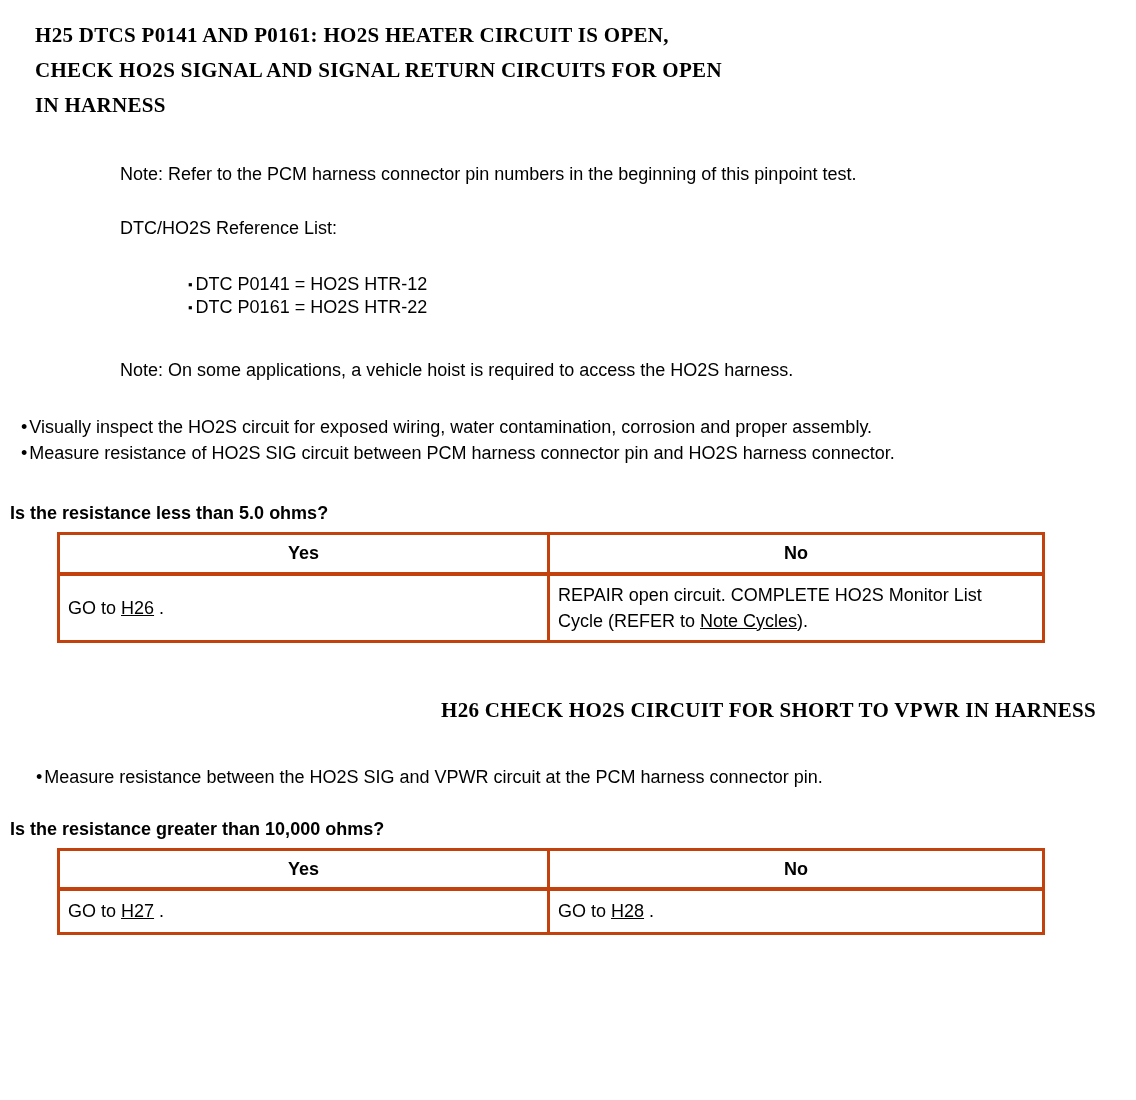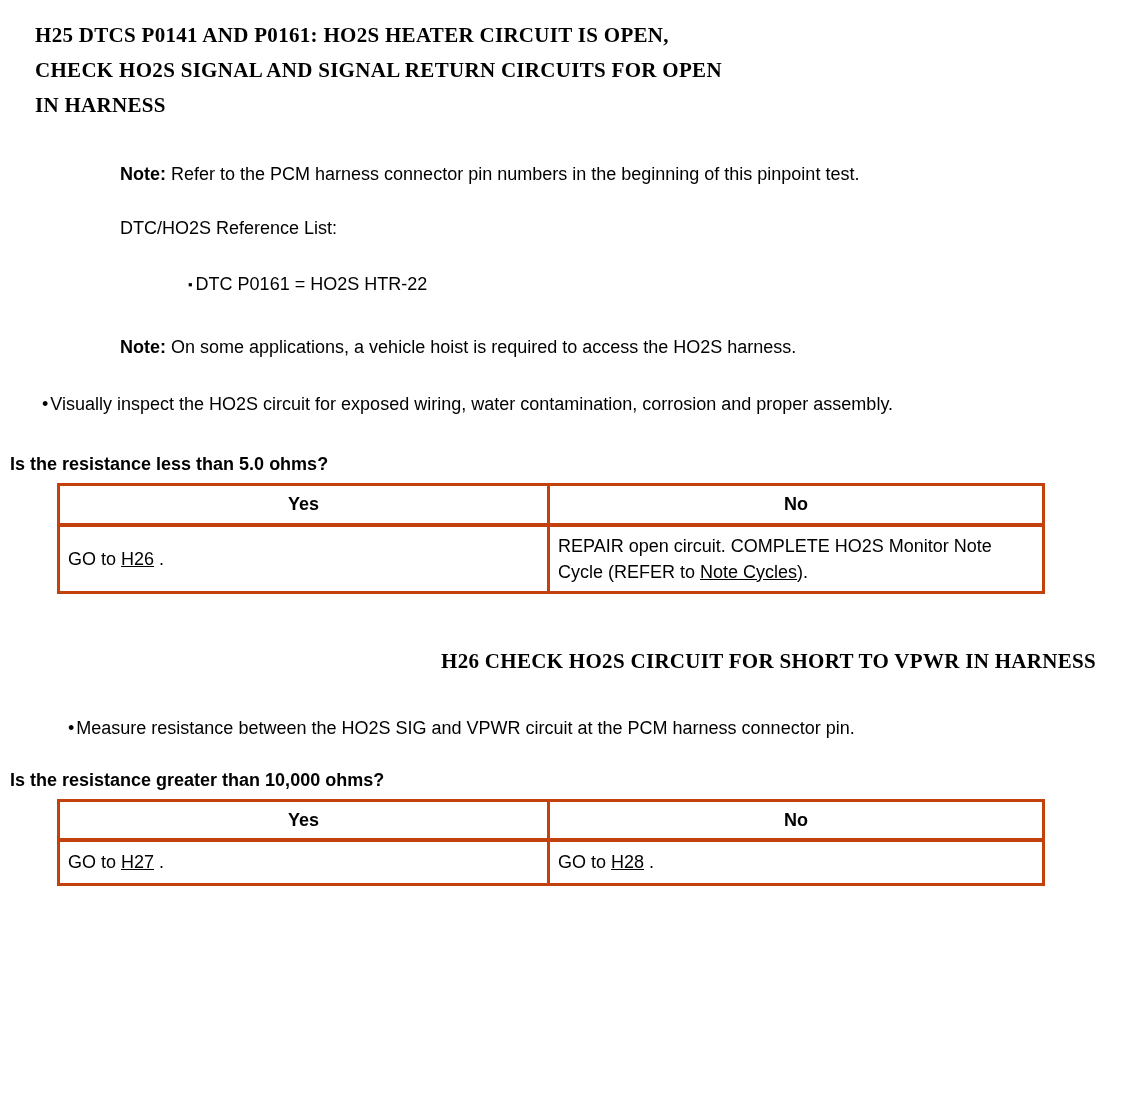--- a/index.html
+++ b/index.html
@@ -21,33 +21,33 @@
     line-height: 35px;
     margin: 0 40px 0 35px;
     letter-spacing: 0.3px;
   }
   .title-h25 { margin-top: 18px; }
   .title-h26 { margin-top: 50px; text-align: right; }
 
   .note-para { margin: 0 40px 0 120px; }
   .note1 { margin-top: 38px; }
   .note2 { margin-top: 38px; }
-  .note-label { font-weight: bold; }
+  .note-label { font-weight: normal; }
 
   .ref-heading { margin: 28px 0 0 120px; }
 
   .dtc-list { margin: 32px 0 0 188px; line-height: 23px; }
   .dtc-item .marker { font-size: 13px; vertical-align: 1px; margin-right: 3px; }
 
   .steps { margin-top: 31px; margin-right: 110px; }
-  .step { padding-left: 94px; text-indent: -52px; }
+  .step { padding-left: 73px; text-indent: -52px; }
   .step .marker { margin-right: 2px; }
 
   .steps-h26 { margin-top: 36px; margin-right: 150px; }
-  .steps-h26 .step { padding-left: 120px; text-indent: -52px; }
+  .steps-h26 .step { padding-left: 88px; text-indent: -52px; }
 
   .question { font-weight: bold; margin: 8px 0 0 10px; }
   .q1 { margin-top: 34px; }
   .q2 { margin-top: 26px; }
 
   table.decision {
     border-collapse: collapse;
     table-layout: fixed;
     margin-left: 57px;
     margin-top: 6px;
@@ -90,31 +90,37 @@
 </div>
 
 <div class="note-para note1">
   <span class="note-label">Note:</span><span> Refer to the PCM harness connector pin numbers in the beginning of this pinpoint test.</span>
 </div>
 
 <div class="ref-heading">DTC/HO2S Reference List:</div>
 
 <div class="dtc-list">
   <div class="dtc-item">
+    <span class="marker">▪</span><span>DTC P0141 = HO2S HTR-12</span>
+  </div>
+  <div class="dtc-item">
     <span class="marker">▪</span><span>DTC P0161 = HO2S HTR-22</span>
   </div>
 </div>
 
 <div class="note-para note2">
   <span class="note-label">Note:</span><span> On some applications, a vehicle hoist is required to access the HO2S harness.</span>
 </div>
 
 <div class="steps">
   <div class="step">
     <span class="marker">•</span><span>Visually inspect the HO2S circuit for exposed wiring, water contamination, corrosion and proper assembly.</span>
+  </div>
+  <div class="step">
+    <span class="marker">•</span><span>Measure resistance of HO2S SIG circuit between PCM harness connector pin and HO2S harness connector.</span>
   </div>
 </div>
 
 <div class="question q1">Is the resistance less than 5.0 ohms?</div>
 
 <table class="decision t1">
   <colgroup>
       <col class="col-yes">
       <col class="col-no">
     </colgroup>
@@ -122,21 +128,21 @@
       <tr>
     <th>Yes</th>
     <th>No</th>
   </tr>
   <tr>
     <td>
       <span>GO to </span><a class="doc-link">H26</a><span> .</span>
     </td>
     <td>
       <div class="no-cell-inner">
-        <span>REPAIR open circuit. COMPLETE HO2S Monitor Note Cycle (REFER to </span><a class="doc-link">Note Cycles</a><span>).</span>
+        <span>REPAIR open circuit. COMPLETE HO2S Monitor List Cycle (REFER to </span><a class="doc-link">Note Cycles</a><span>).</span>
       </div>
     </td>
   </tr>
 </tbody>
   </table>
 
 <div class="doc-heading title-h26">H26 CHECK HO2S CIRCUIT FOR SHORT TO VPWR IN HARNESS</div>
 
 <div class="steps steps-h26">
   <div class="step">

